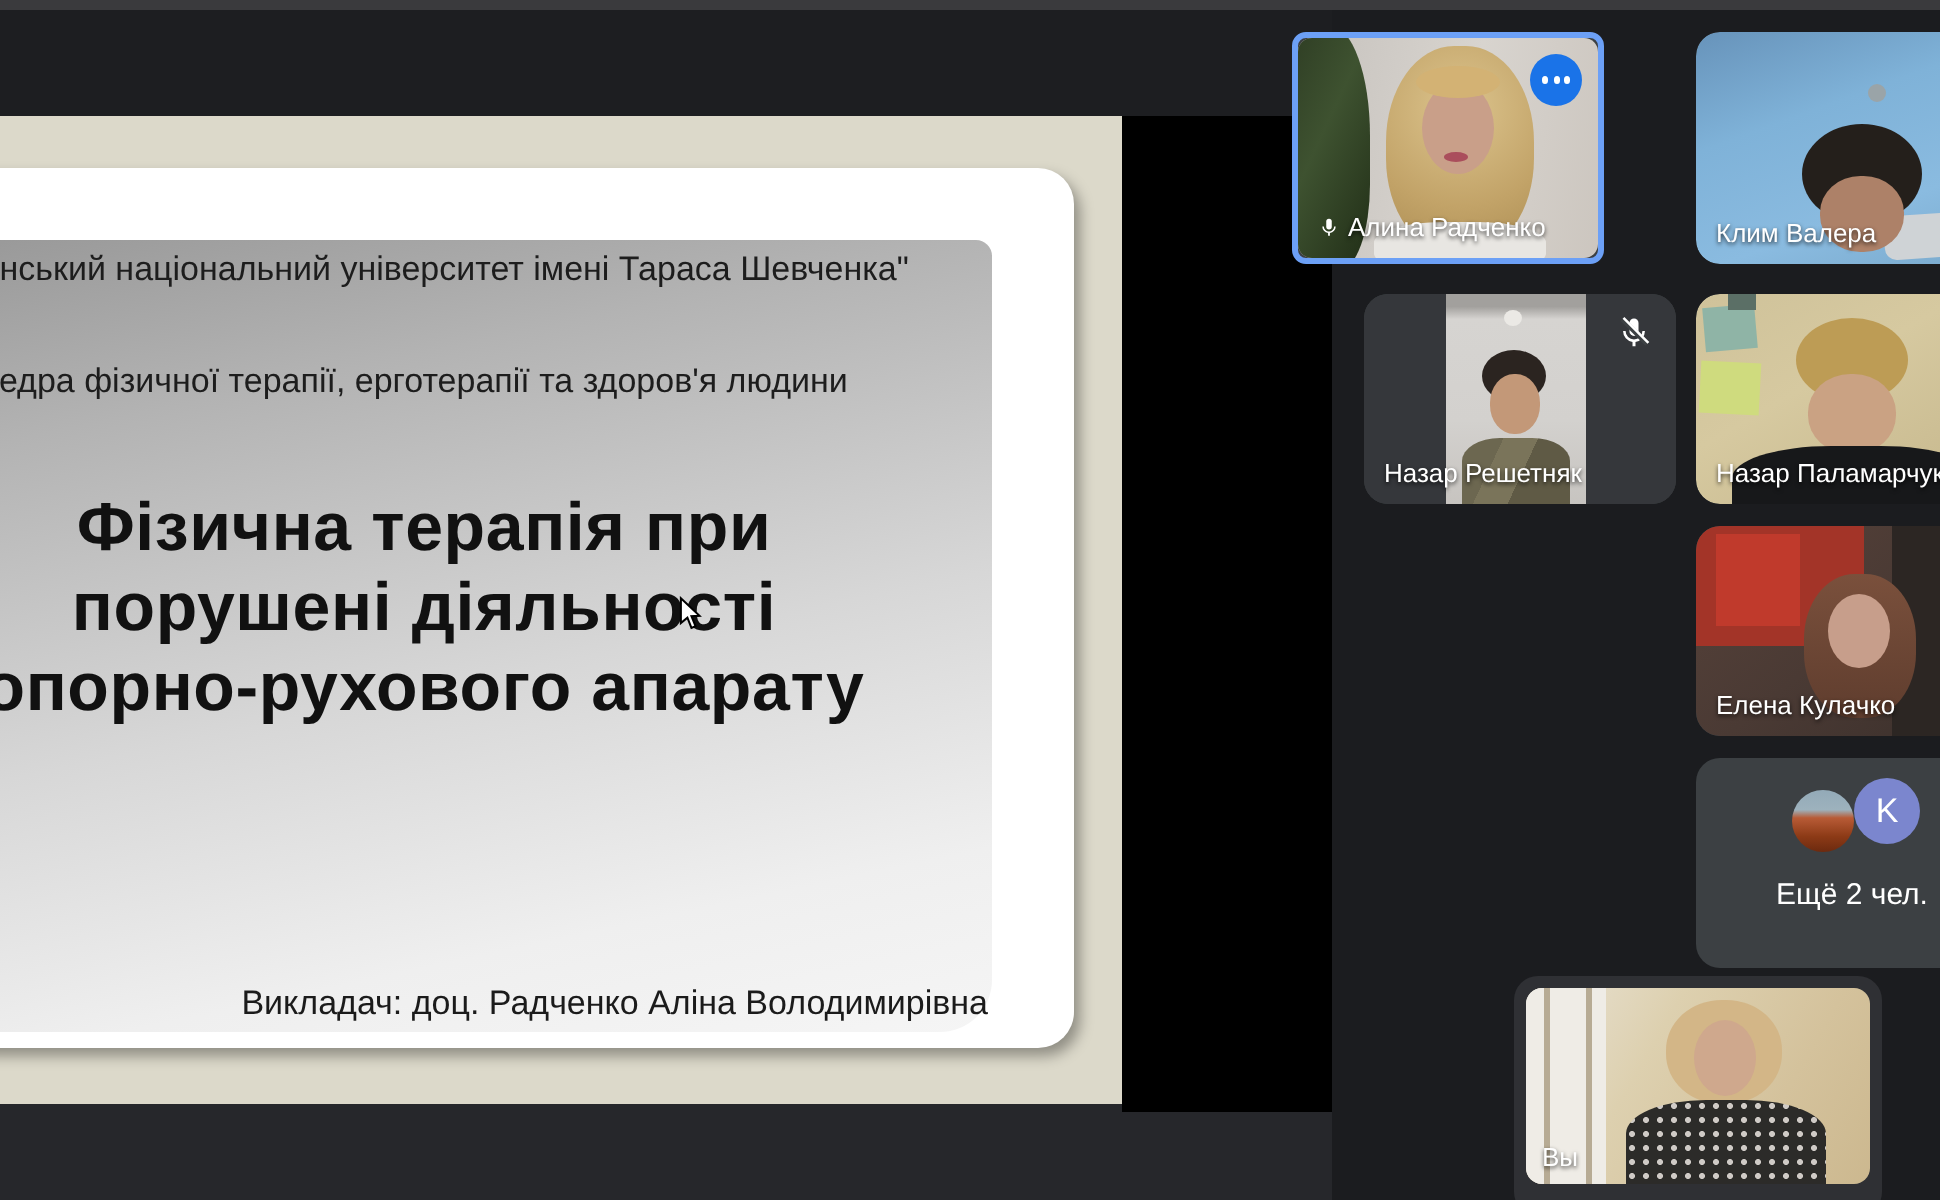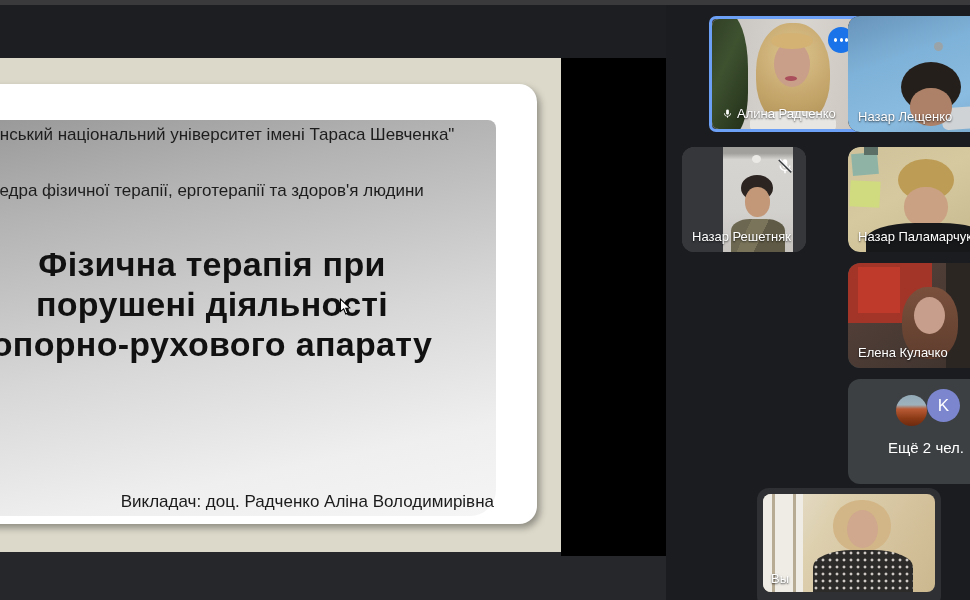--- a/index.html
+++ b/index.html
@@ -29,24 +29,24 @@
               font-size:17px;color:#1b1b1b;white-space:nowrap;}
 
   
   .tile{position:absolute;background:#3c4043;border-radius:12px;overflow:hidden;}
   .vid{position:absolute;inset:0;overflow:hidden;border-radius:inherit;}
   .name{position:absolute;left:10px;bottom:8px;color:#fff;font-size:13px;
         text-shadow:0 1px 2px rgba(0,0,0,.75);white-space:nowrap;display:flex;align-items:center;gap:4px;}
   .micoff{position:absolute;top:10px;right:12px;width:18px;height:18px;}
   .strip{position:absolute;top:0;height:100%;}
 
-  #tile-1{left:709px;top:16px;width:150px;height:110px;border:3px solid #6ca0f6;border-radius:7px;
+  #tile-1{left:646px;top:16px;width:150px;height:110px;border:3px solid #6ca0f6;border-radius:7px;
           background:#3c4043;overflow:hidden;}
   #tile-2{left:848px;top:16px;width:156px;height:116px;}
-  #tile-3{left:682px;top:147px;width:124px;height:105px;}
+  #tile-3{left:682px;top:147px;width:156px;height:105px;}
   #tile-4{left:848px;top:147px;width:156px;height:105px;}
   #tile-5{left:682px;top:263px;width:156px;height:105px;}
   #tile-6{left:848px;top:263px;width:156px;height:105px;}
   #tile-7{left:682px;top:379px;width:156px;height:105px;}
   #tile-8{left:848px;top:379px;width:156px;height:105px;}
   #tile-self{left:757px;top:488px;width:184px;height:120px;background:#2f3034;border-radius:12px;}
   #self-vid{position:absolute;left:6px;top:6px;width:172px;height:98px;border-radius:8px;overflow:hidden;}
 
   #more-btn{position:absolute;top:8px;right:8px;width:26px;height:26px;border-radius:50%;
             background:#1a73e8;display:flex;align-items:center;justify-content:center;gap:2.5px;border:none;cursor:pointer;}
@@ -129,21 +129,21 @@
   </div>
 
   <div class="tile" id="tile-2">
     <div class="vid" style="background:linear-gradient(160deg,#6793ba 0%,#7fb2d8 35%,#8abbe0 70%,#79a9cc 100%);">
       <div class="blob" style="left:86px;top:26px;width:9px;height:9px;border-radius:50%;background:#9aa4a8;"></div>
       <div class="blob" style="left:94px;top:90px;width:70px;height:22px;border-radius:6px;background:#cfd3d6;transform:rotate(-4deg);"></div>
       <div class="blob" style="left:53px;top:46px;width:60px;height:50px;border-radius:50%;background:#241f1b;"></div>
       <div class="blob" style="left:62px;top:72px;width:42px;height:38px;border-radius:48%;background:#ad8168;"></div>
     </div>
     <div class="name">
-      <span>Назар Лещенко</span>
+      <span>Клим Валера</span>
     </div>
   </div>
 
   <div class="tile" id="tile-3">
     <div class="vid" style="background:#35373b;">
       <div class="strip" style="left:41px;width:70px;background:linear-gradient(180deg,#a2a09d 0%,#a2a09d 6%,#d6d4d1 12%,#d3d1ce 60%,#c7c4c0 100%);"></div>
       <div class="blob" style="left:70px;top:8px;width:9px;height:8px;border-radius:50%;background:#ebe9e5;"></div>
       <div class="blob" style="left:59px;top:28px;width:32px;height:26px;border-radius:50%;background:#2b2420;"></div>
       <div class="blob" style="left:63px;top:40px;width:25px;height:30px;border-radius:48%;background:#c39878;"></div>
       <div class="blob" style="left:49px;top:72px;width:54px;height:33px;border-radius:35% 35% 0 0;

